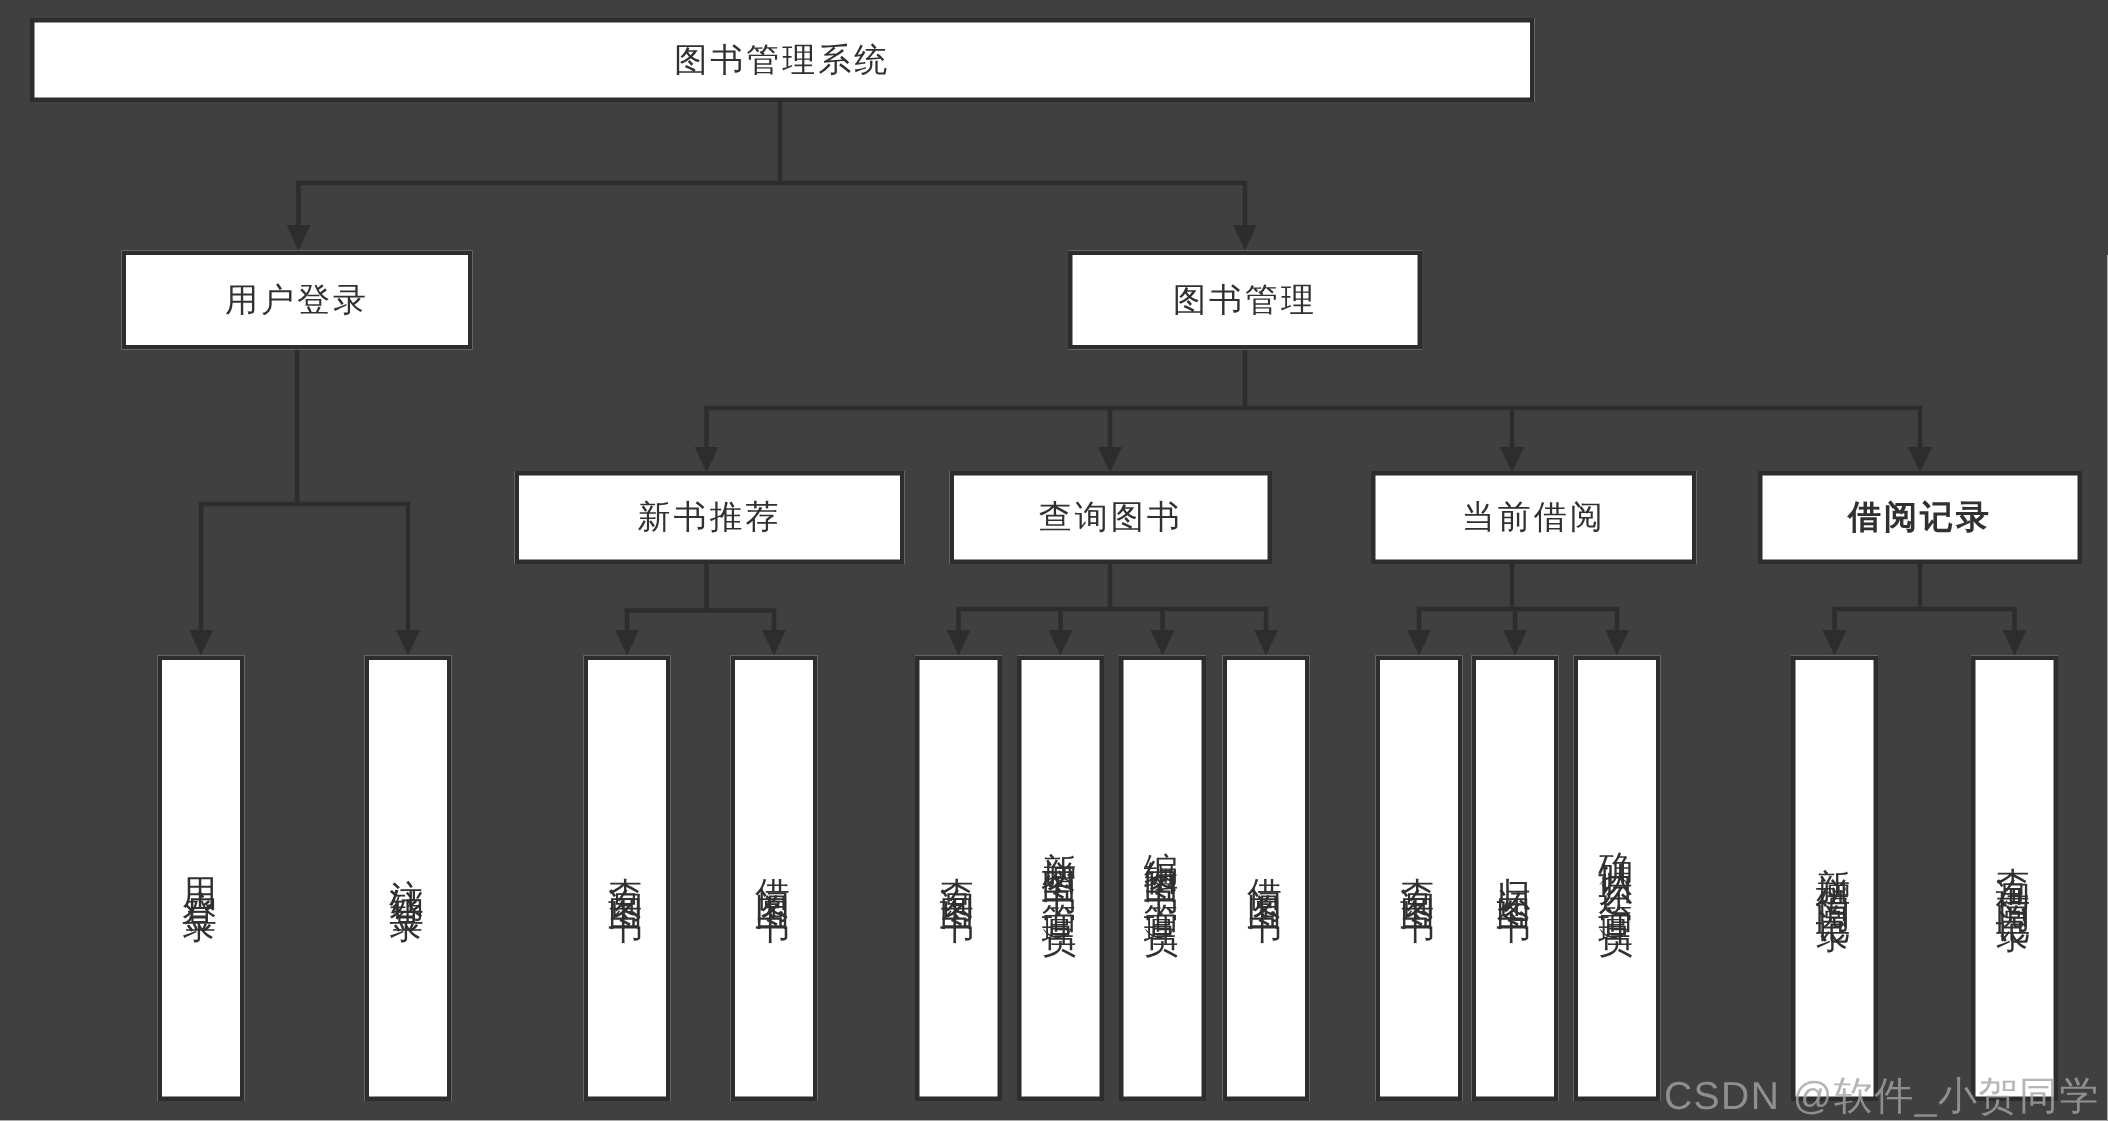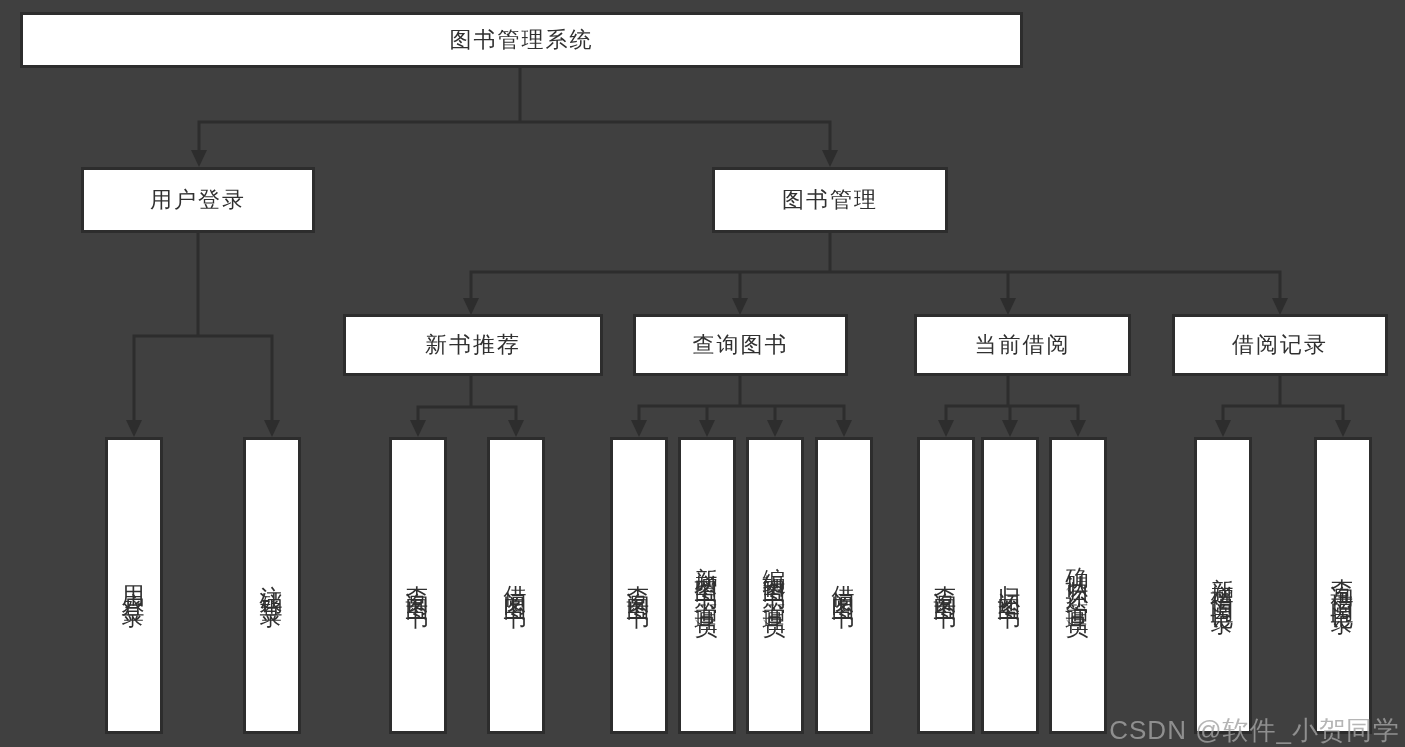--- a/index.html
+++ b/index.html
@@ -111,21 +111,21 @@
   </svg>
 
   <div class="node h root" style="left:20px; width:1003px;">图书管理系统</div>
 
   <div class="node h" style="left:81px; width:234px;">用户登录</div>
   <div class="node h" style="left:712px; width:236px;">图书管理</div>
 
   <div class="node h l3" style="left:343px; width:260px;">新书推荐</div>
   <div class="node h l3" style="left:633px; width:215px;">查询图书</div>
   <div class="node h l3" style="left:900px; width:217px;margin-left:14px;">当前借阅</div>
-  <div class="node l3 h" style="left:1172px; width:216px;">借阅记录</div>
+  <div class="node l3 h" style="left:1172px; width:216px;font-weight:bold;">借阅记录</div>
 
   <div class="node v" style="left:105px;">用户登录</div>
   <div class="node v" style="left:243px;">注销登录</div>
 
   <div class="node v" style="left:389px;">查询图书</div>
   <div class="node v" style="left:487px;">借阅图书</div>
 
   <div class="node v" style="left:610px;">查询图书</div>
   <div class="node v" style="left:678px;">新增图书（管理员）</div>
   <div class="node v" style="left:746px;">编辑图书（管理员）</div>

